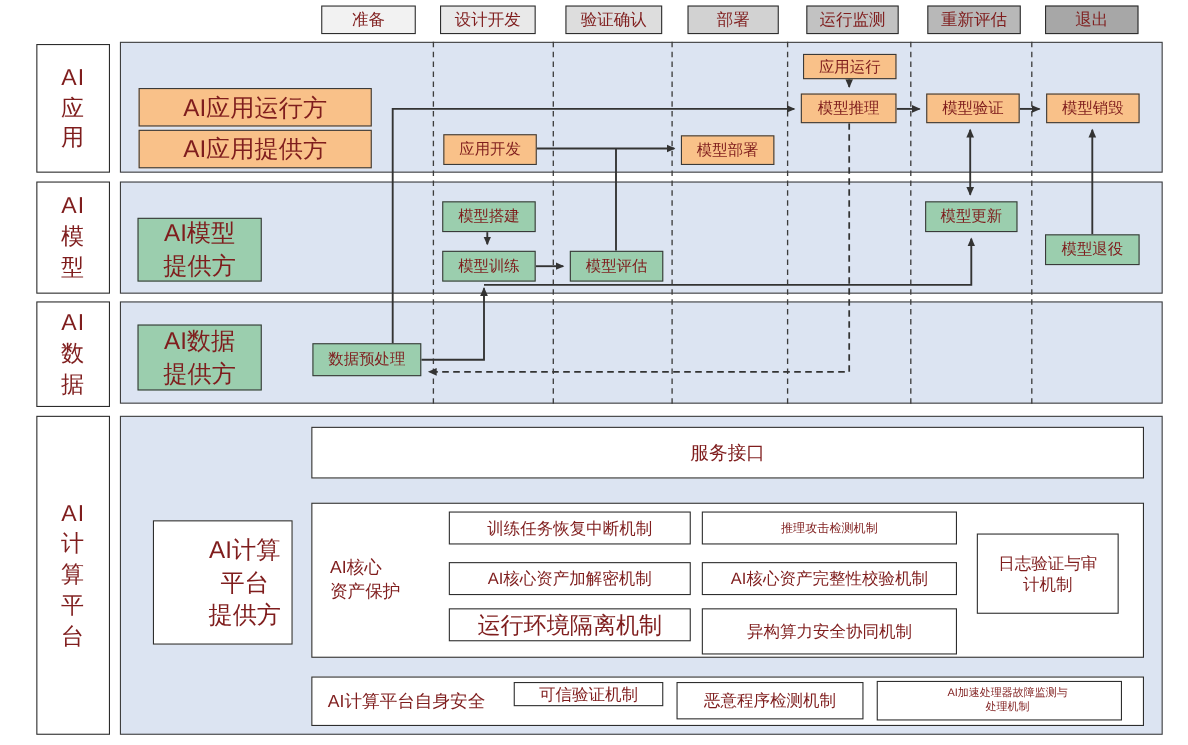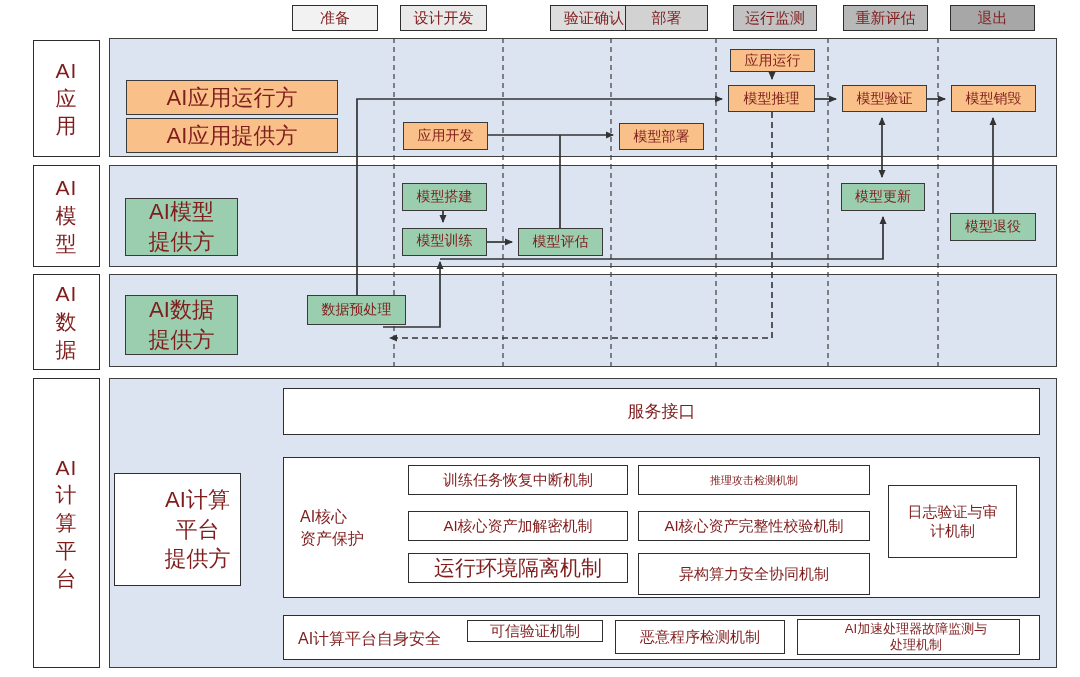--- a/index.html
+++ b/index.html
@@ -16,21 +16,21 @@
   .ph3{background:#d2d2d2}.ph4{background:#c2c2c2}.ph5{background:#b8b8b8}.ph6{background:#a7a7a7}
   .node{border:1.5px solid #3a3a3a;font-size:14px;line-height:1.25;}
   .orange{background:#f9c189;}
   .green{background:#9bceae;}
   .bigprov{font-size:22px;line-height:1.35;}
   .white{background:#ffffff;border:1.5px solid #2e2e2e;}
   .svg-layer{position:absolute;left:0;top:0;z-index:2;}
   .band{z-index:1;}
   .node,.rowlabel,.phase,.white{z-index:3;}
   .grouplabel{font-size:16px;line-height:1.4;text-align:left;z-index:3;}
-  .small{font-size:13px;line-height:1.25;padding-left:15px;}
+  .small{font-size:10px;line-height:1.25;padding-left:15px;}
 </style>
 </head>
 <body>
 
 <div class="canvas">
 
   <div class="abs band" style="left:109px;top:38px;width:948px;height:119px;"></div>
   <div class="abs band" style="left:109px;top:165px;width:948px;height:102px;"></div>
   <div class="abs band" style="left:109px;top:274px;width:948px;height:93px;"></div>
   <div class="abs band" style="left:109px;top:378px;width:948px;height:290px;"></div>
@@ -71,21 +71,21 @@
 
     <path d="M772,112 V338 H390" fill="none" stroke="#333" stroke-width="1.6" stroke-dasharray="6 4" marker-end="url(#ah)"></path>
   </svg>
 
   <div class="abs phase ph0 center" style="left:292px;top:5px;width:86px;height:26px;">
       <span>准备</span>
     </div>
   <div class="abs phase ph1 center" style="left:400px;top:5px;width:87px;height:26px;">
       <span>设计开发</span>
     </div>
-  <div class="abs phase ph2 center" style="left:514px;top:5px;width:88px;height:26px;margin-left:36px;">
+  <div class="abs phase ph2 center" style="left:514px;top:5px;width:88px;height:26px;">
       <span>验证确认</span>
     </div>
   <div class="abs phase ph3 center" style="left:625px;top:5px;width:83px;height:26px;">
       <span>部署</span>
     </div>
   <div class="abs phase ph4 center" style="left:733px;top:5px;width:84px;height:26px;">
       <span>运行监测</span>
     </div>
   <div class="abs phase ph5 center" style="left:843px;top:5px;width:85px;height:26px;">
       <span>重新评估</span>
@@ -114,30 +114,30 @@
   <div class="abs node orange center" style="left:403px;top:122px;width:85px;height:28px;">应用开发</div>
   <div class="abs node orange center" style="left:619px;top:123px;width:85px;height:27px;">模型部署</div>
   <div class="abs node orange center" style="left:730px;top:49px;width:85px;height:23px;">应用运行</div>
   <div class="abs node orange center" style="left:728px;top:85px;width:87px;height:27px;">模型推理</div>
   <div class="abs node orange center" style="left:842px;top:85px;width:85px;height:27px;">模型验证</div>
   <div class="abs node orange center" style="left:951px;top:85px;width:85px;height:27px;">模型销毁</div>
 
   <div class="abs node green center bigprov prewrap" style="left:125px;top:198px;width:113px;height:58px;">AI模型
 提供方</div>
   <div class="abs node green center" style="left:402px;top:183px;width:85px;height:28px;">模型搭建</div>
-  <div class="abs node green center" style="left:402px;top:228px;width:85px;height:28px;font-family:Liberation Mono, monospace;">模型训练</div>
+  <div class="abs node green center" style="left:402px;top:228px;width:85px;height:28px;">模型训练</div>
   <div class="abs node green center" style="left:518px;top:228px;width:85px;height:28px;">模型评估</div>
   <div class="abs node green center" style="left:841px;top:183px;width:84px;height:28px;">模型更新</div>
   <div class="abs node green center" style="left:950px;top:213px;width:86px;height:28px;">模型退役</div>
 
   <div class="abs node green center bigprov prewrap" style="left:125px;top:295px;width:113px;height:60px;">AI数据
 提供方</div>
-  <div class="abs node green center" style="left:284px;top:295px;width:99px;height:30px;margin-left:23px;">数据预处理</div>
+  <div class="abs node green center" style="left:284px;top:312px;width:99px;height:30px;">数据预处理</div>
 
-  <div class="abs white center bigprov prewrap" style="left:114px;top:473px;width:127px;height:113px;padding-left:40px;">AI计算平台
+  <div class="abs white center bigprov prewrap" style="left:139px;top:473px;width:127px;height:113px;padding-left:40px;">AI计算平台
 提供方</div>
 
   <div class="abs white center" style="left:283px;top:388px;width:757px;height:47px;font-size:17px;">服务接口</div>
 
   <div class="abs white" style="left:283px;top:457px;width:757px;height:141px;"></div>
   <div class="abs grouplabel prewrap" style="left:300px;top:506px;width:110px;">AI核心
 资产保护</div>
 
   <div class="abs white center" style="left:408px;top:465px;width:220px;height:30px;font-size:15px;">训练任务恢复中断机制</div>
   <div class="abs white center" style="left:408px;top:511px;width:220px;height:30px;font-size:15px;">AI核心资产加解密机制</div>

